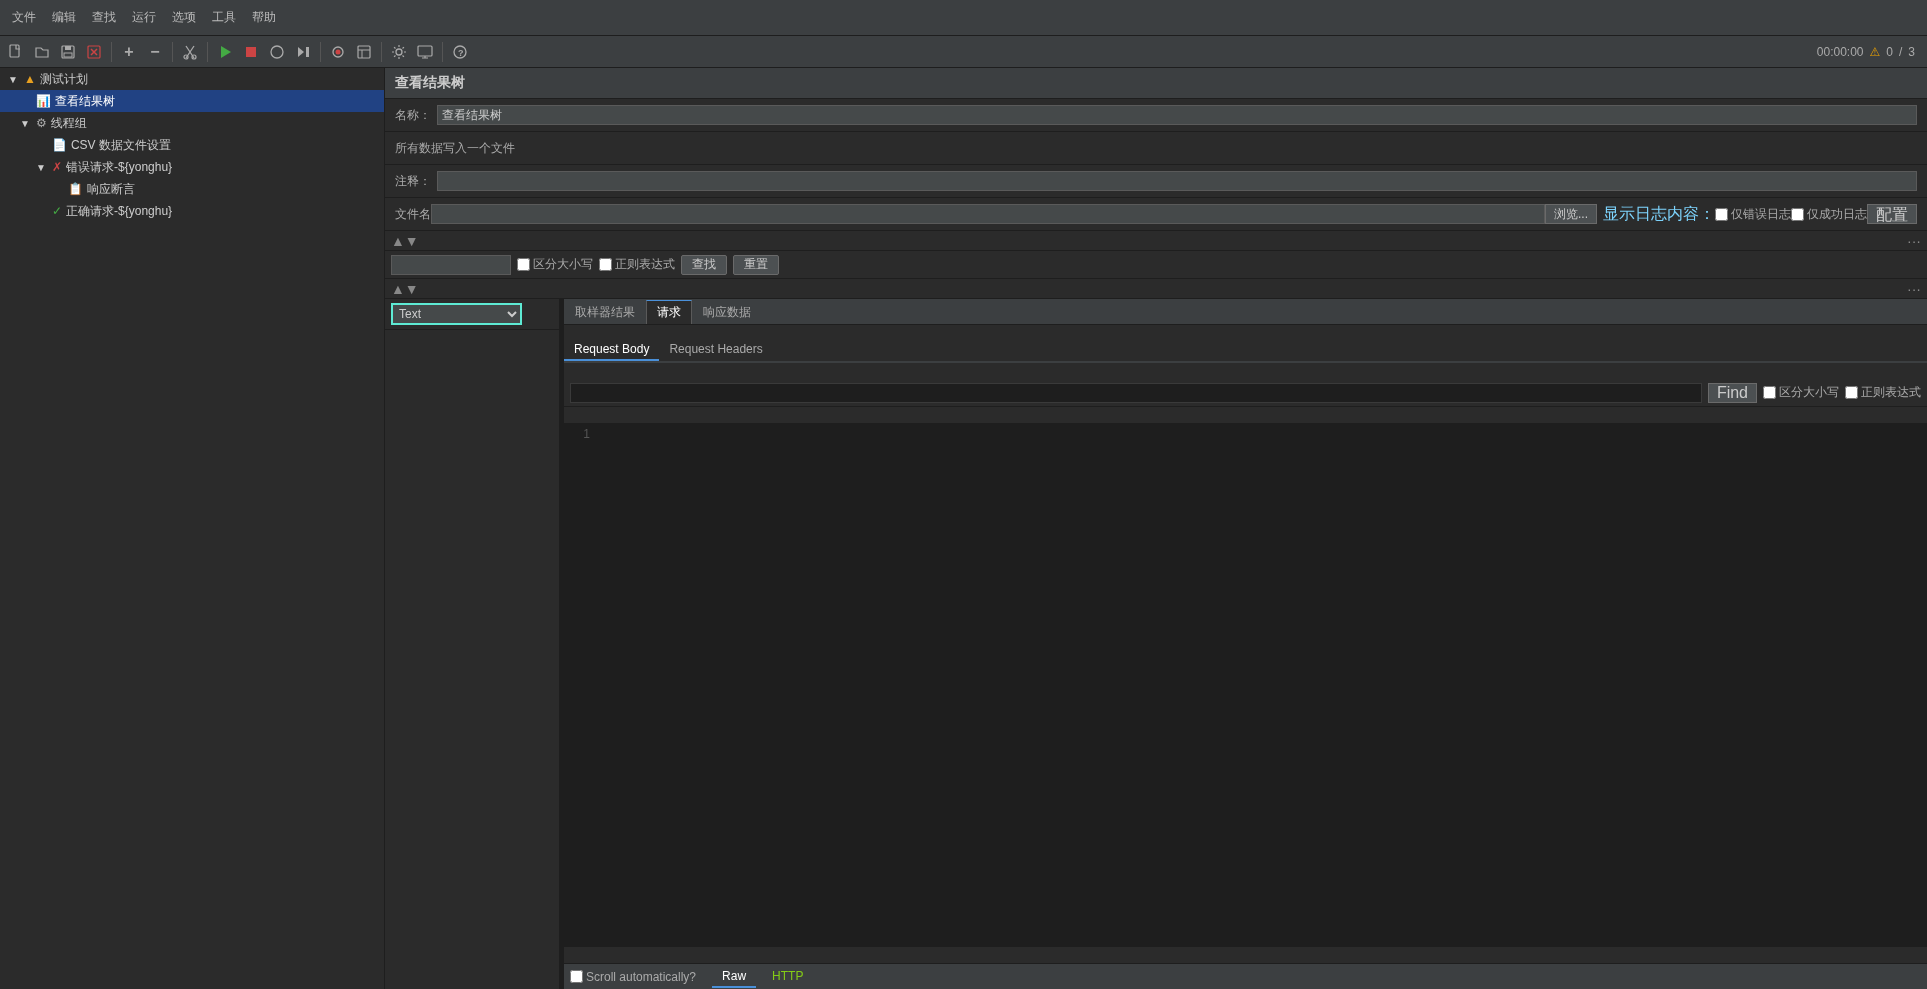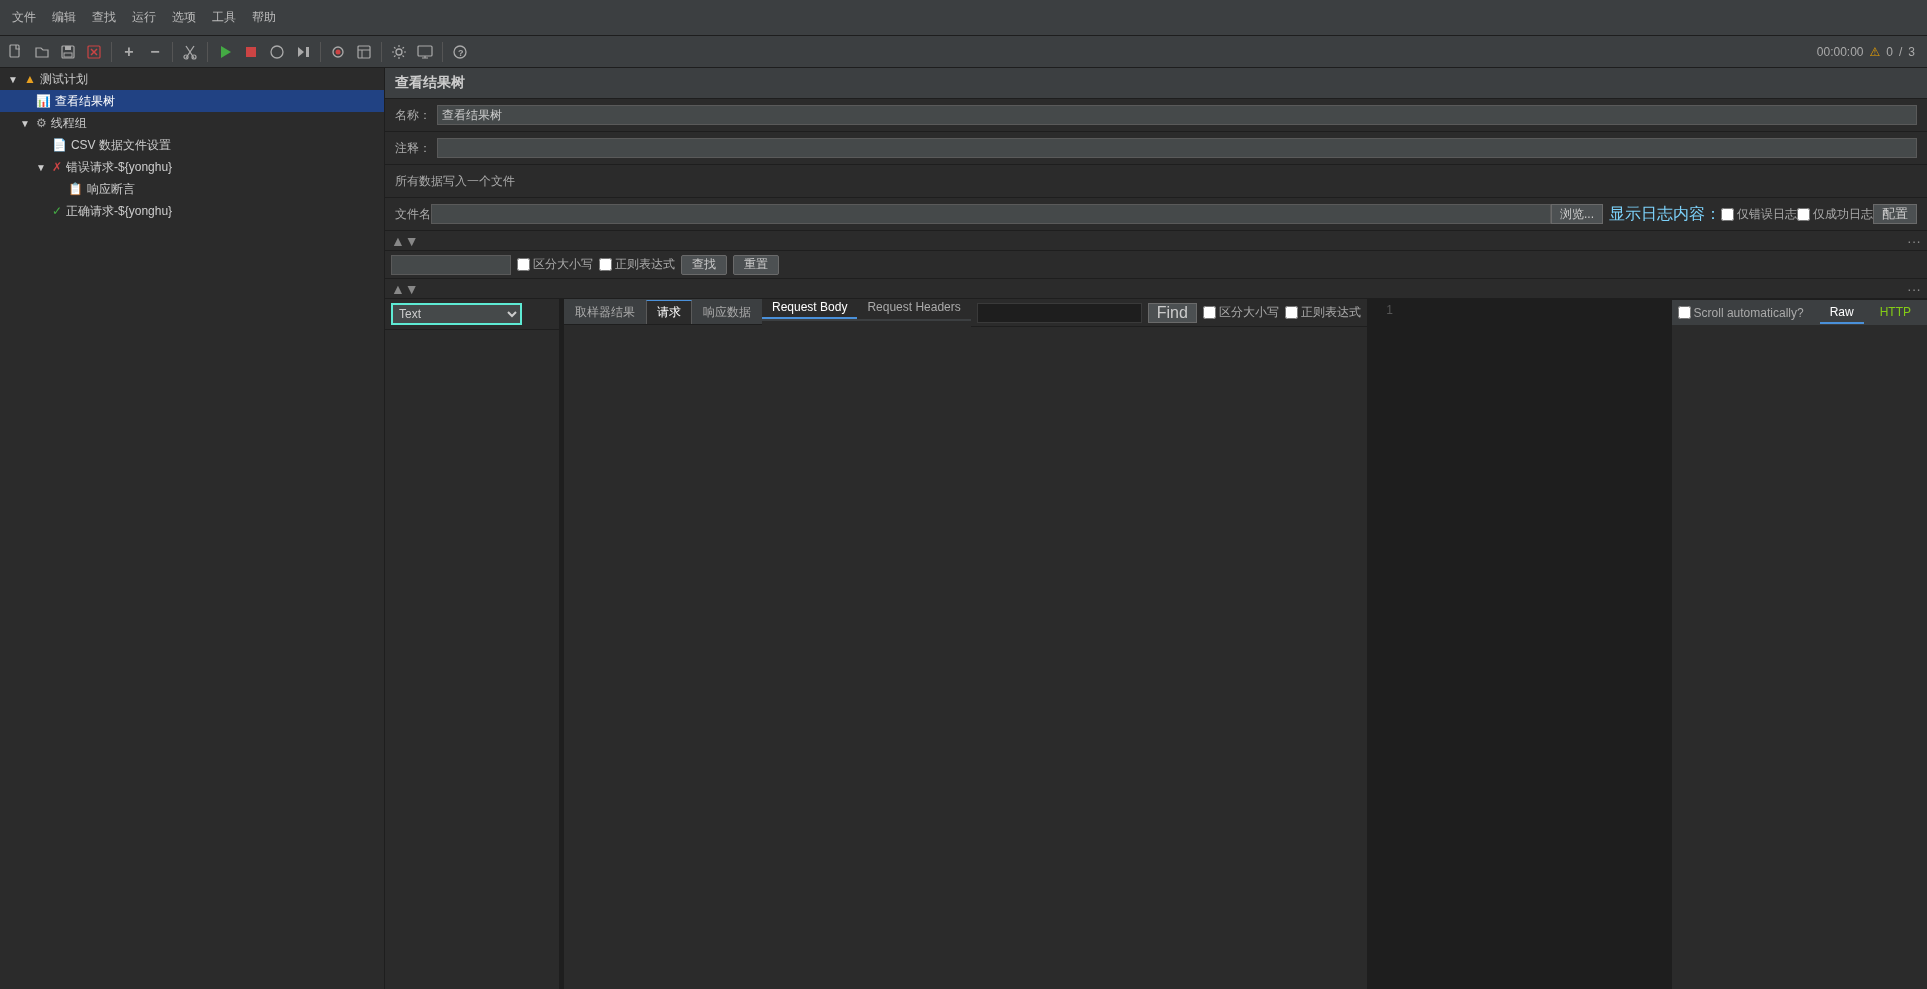--- a/index.html
+++ b/index.html
@@ -240,22 +240,23 @@
       width: 4px;
       background: #1e1e1e;
       cursor: col-resize;
       flex-shrink: 0;
     }
 
     
     .results-panel {
       flex: 1;
       display: flex;
-      flex-direction: row;
+      flex-direction: column;
       overflow: hidden;
+      gap: 16px;
     }
 
     
     .tabs-bar {
       display: flex;
       background: #3c3f41;
       border-bottom: 1px solid #1e1e1e;
       flex-shrink: 0;
       height: 26px;
       align-items: flex-end;
@@ -447,21 +448,21 @@
     }
 
     
     .config-btn {
       background: #4c5052;
       border: 1px solid #6a6a6a;
       color: #cccccc;
       height: 20px;
       padding: 0 8px;
       cursor: pointer;
-      font-size: 13px;
+      font-size: 16px;
       margin-left: auto;
     }
   </style>
 </head>
 <body>
 
 <div class="menubar">
   <div class="menubar-item">文件</div>
   <div class="menubar-item">编辑</div>
   <div class="menubar-item">查找</div>
@@ -626,28 +627,28 @@
 
     <div class="form-section">
       <div class="form-row">
         <span class="form-label">名称：</span>
         <input class="form-input" type="text" value="查看结果树" style="">
       </div>
     </div>
 
     <div class="form-section">
       <div class="form-row">
+        <span class="form-label">所有数据写入一个文件</span>
+      </div>
+    </div>
+
+    <div class="form-section">
+      <div class="form-row">
         <span class="form-label">注释：</span>
         <input class="form-input" type="text" style="">
-      </div>
-    </div>
-
-    <div class="form-section">
-      <div class="form-row">
-        <span class="form-label">所有数据写入一个文件</span>
       </div>
     </div>
 
     <div class="form-section" style="border-bottom: 1px solid #1e1e1e;">
       <div class="file-row">
         <span class="file-label">文件名</span>
         <input class="file-input" type="text" value="" style="">
         <button class="browse-btn">浏览...</button>
         <span class="log-label">显示日志内容：</span>
         <label class="checkbox-label">

